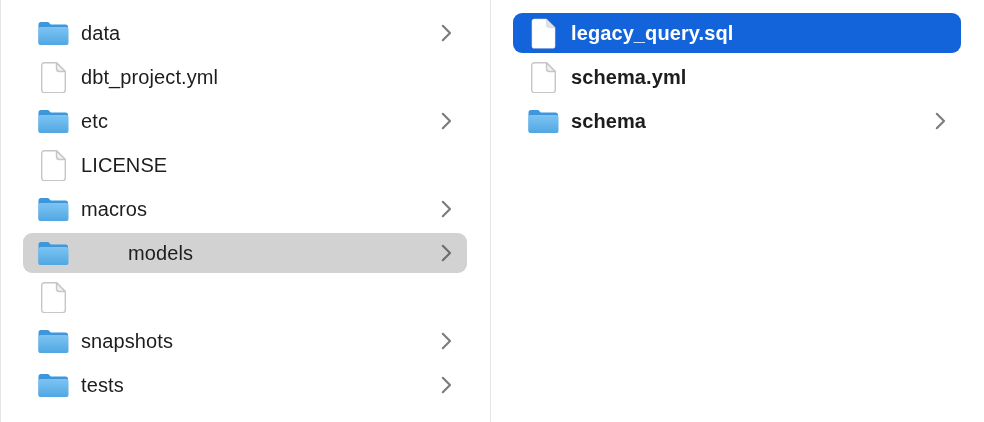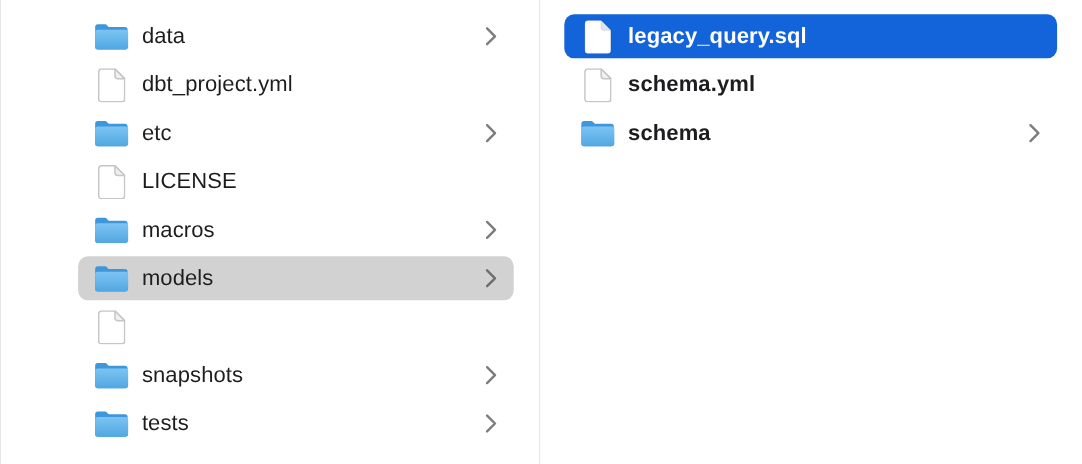--- a/index.html
+++ b/index.html
@@ -17,36 +17,35 @@
   }
   .column {
     box-sizing: border-box;
     padding-top: 11px;
     height: 100%;
   }
   .column.left {
     width: 491px;
     border-left: 1px solid var(--divider, #e6e6e6);
     border-right: 1px solid var(--divider, #e6e6e6);
-    padding-left: 48px;
   }
   .column.right { flex: 1; font-weight: bold; }
   .row {
     box-sizing: border-box;
     height: 44px;
     margin: 0 21px 0 20px;
     border: 2px solid transparent;
     border-radius: 11px;
     background-clip: padding-box;
     display: flex;
     align-items: center;
     padding: 0 10px 0 12px;
     cursor: default;
   }
-  .row.sel-inactive { background-color: var(--sel-inactive, #d2d2d2); }
+  .row.sel-inactive { background-color: var(--sel-inactive, #d2d2d2); gap: 47px; }
   .row.sel-active   { background-color: var(--sel-active, #1364db); }
   .icon {
     width: 36px;
     display: flex;
     align-items: center;
     justify-content: center;
     flex: 0 0 auto;
   }
   .label {
     flex: 1 1 auto;

